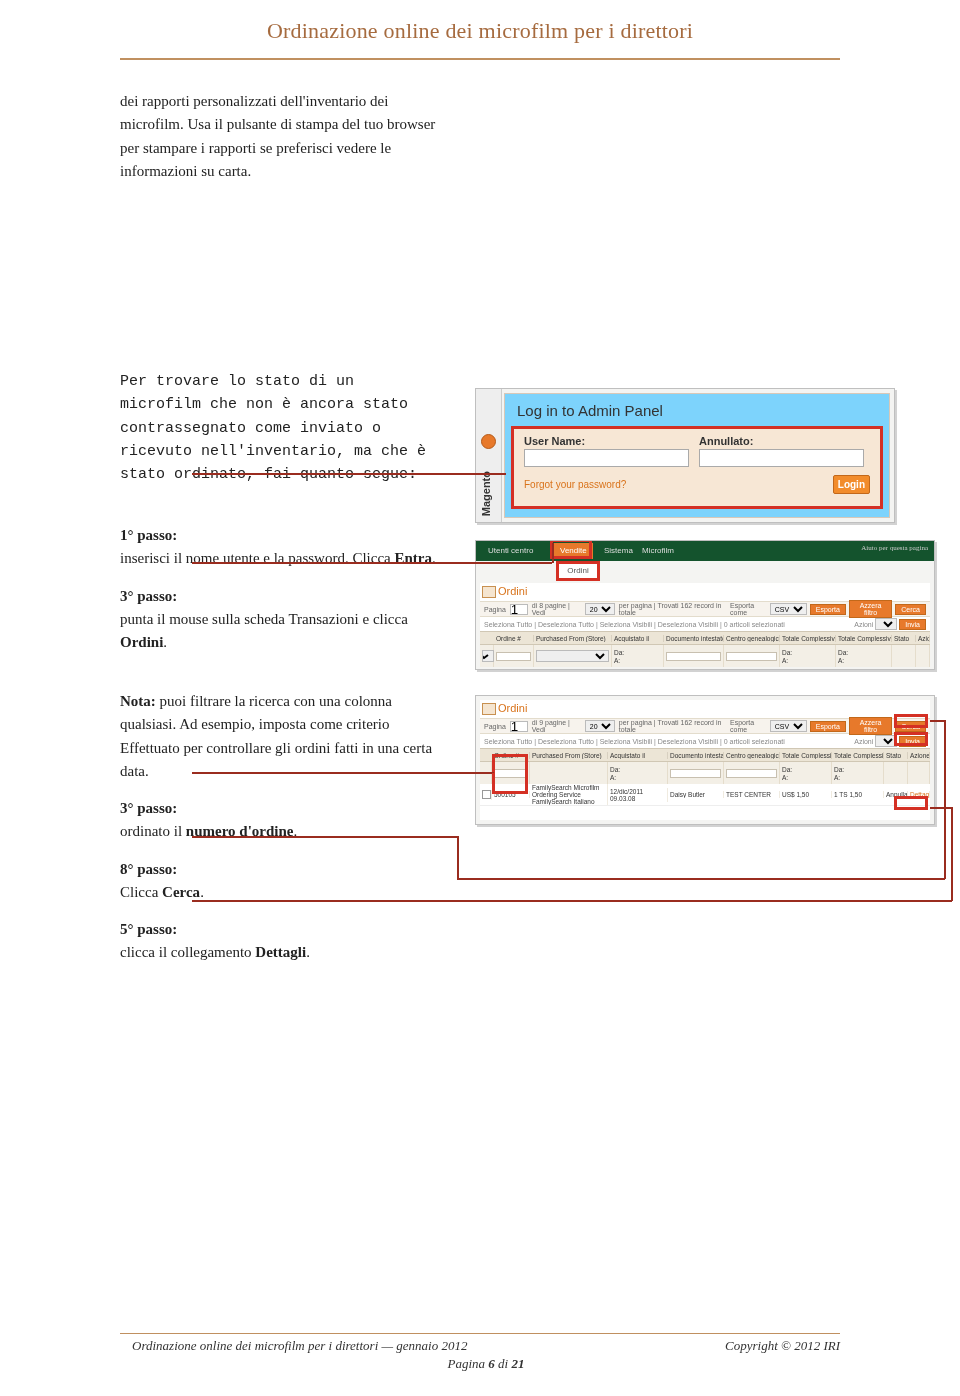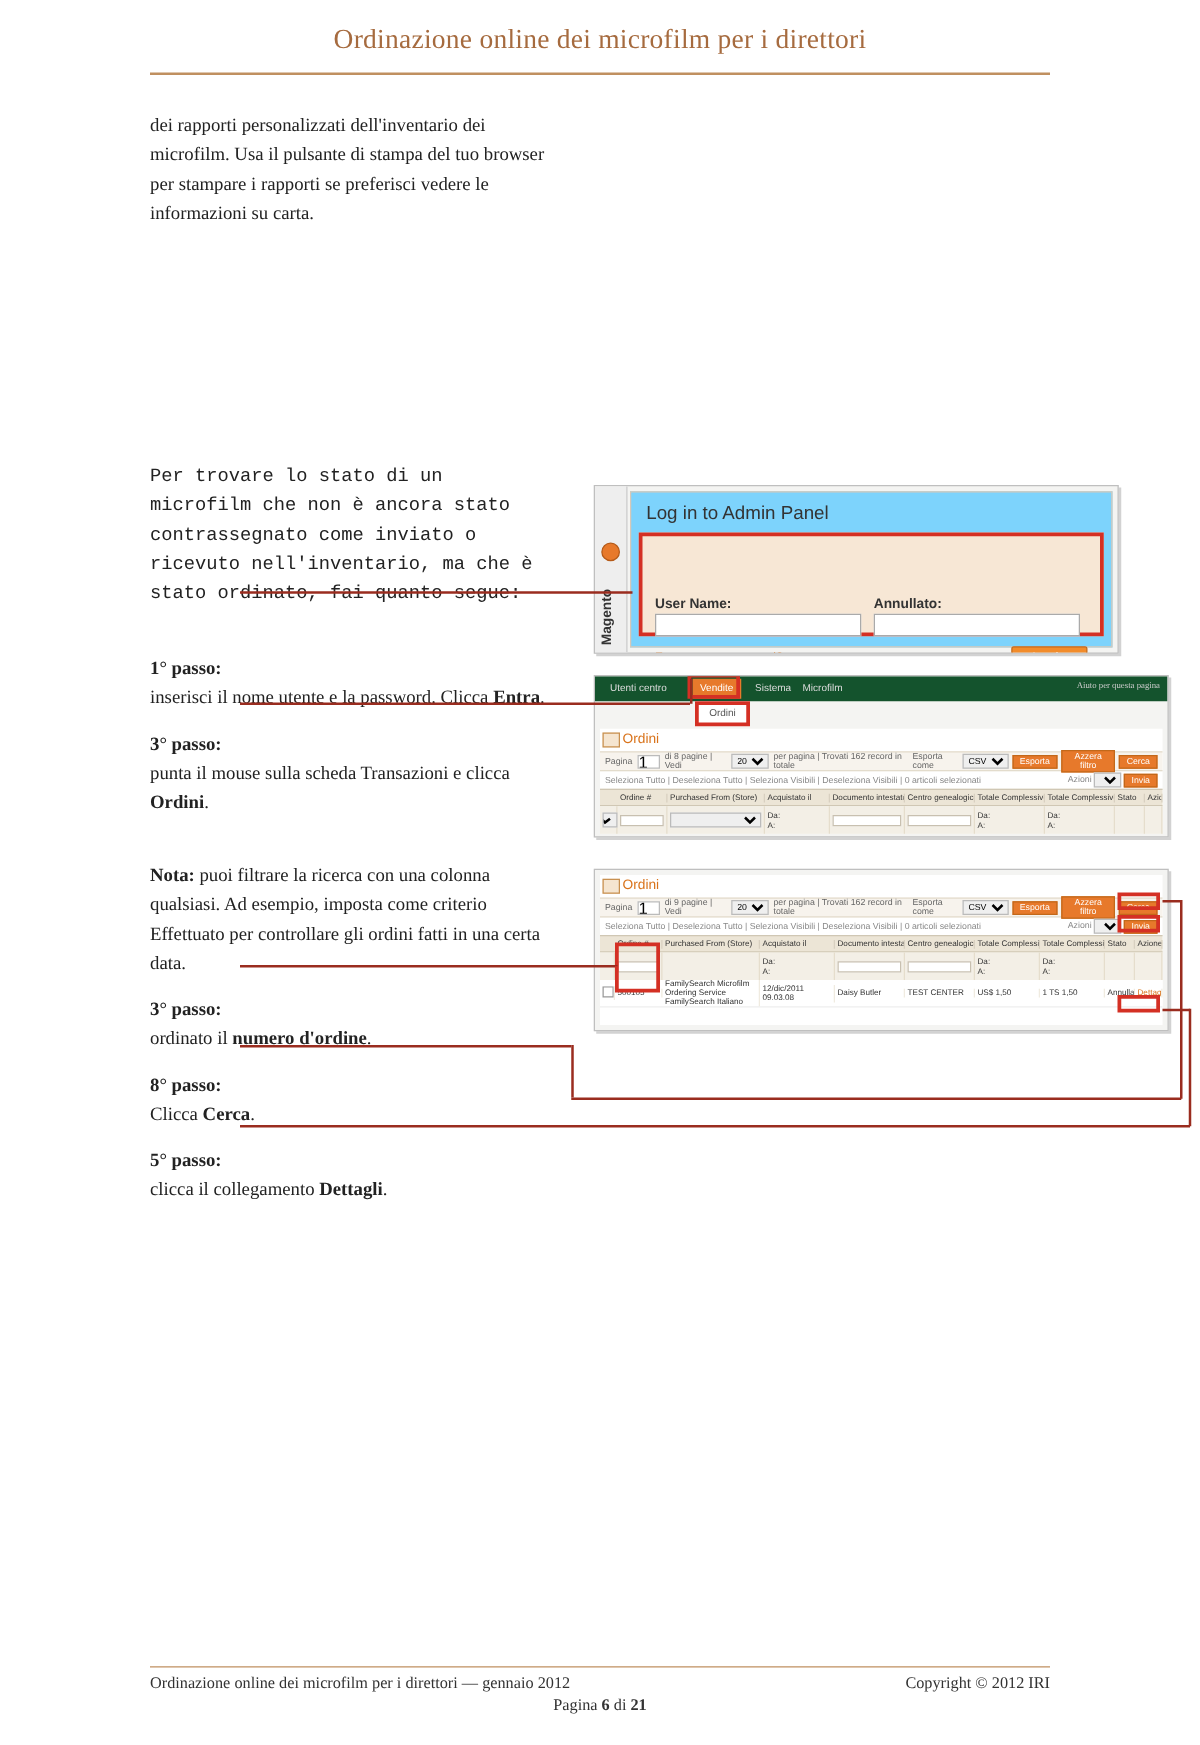--- a/index.html
+++ b/index.html
@@ -108,21 +108,20 @@
     background: #f7e7d5;
   }
   .field-row {
     display: flex;
     padding: 6px 16px 2px 10px;
     gap: 10px;
     font-family: Arial, sans-serif;
     font-size: 11px;
     color: #333;
     font-weight: bold;
-    margin-top: 42px;
   }
   .field-row .col { flex: 1; }
   .login-input {
     width: 100%;
     height: 18px;
     border: 1px solid #aaa;
     background: #fff;
     margin-top: 2px;
     font-size: 11px;
     padding: 0 4px;
@@ -136,21 +135,21 @@
     font-size: 10px;
   }
   .forgot-link { color: #d9731b; cursor: pointer; }
   .login-btn {
     background: #f28c2b;
     color: #fff;
     border: 1px solid #c2681a;
     border-radius: 2px;
     font-size: 10px;
     font-weight: bold;
-    padding: 3px 16px;
+    padding: 3px 4px;
     cursor: pointer;
   }
   
   .shot2 {
     position: absolute;
     top: 540px;
     left: 475px;
     width: 460px;
     height: 130px;
   }
@@ -326,24 +325,25 @@
   
   .hr-bottom {
     position: absolute;
     left: 120px; right: 120px;
     bottom: 62px;
     height: 1.5px;
     background: #c09060;
   }
   .footer-wrap {
     position: absolute;
-    left: 120px; right: 120px;
+    left: 132px; right: 120px;
     bottom: 24px;
     font-size: 13px;
     color: #333;
+    font-style: italic;
   }
 </style>
 </head>
 <body>
 
 <div class="page-header">
   <h1>Ordinazione online dei microfilm per i direttori</h1>
 </div>
 <div class="hr-top"></div>
 

